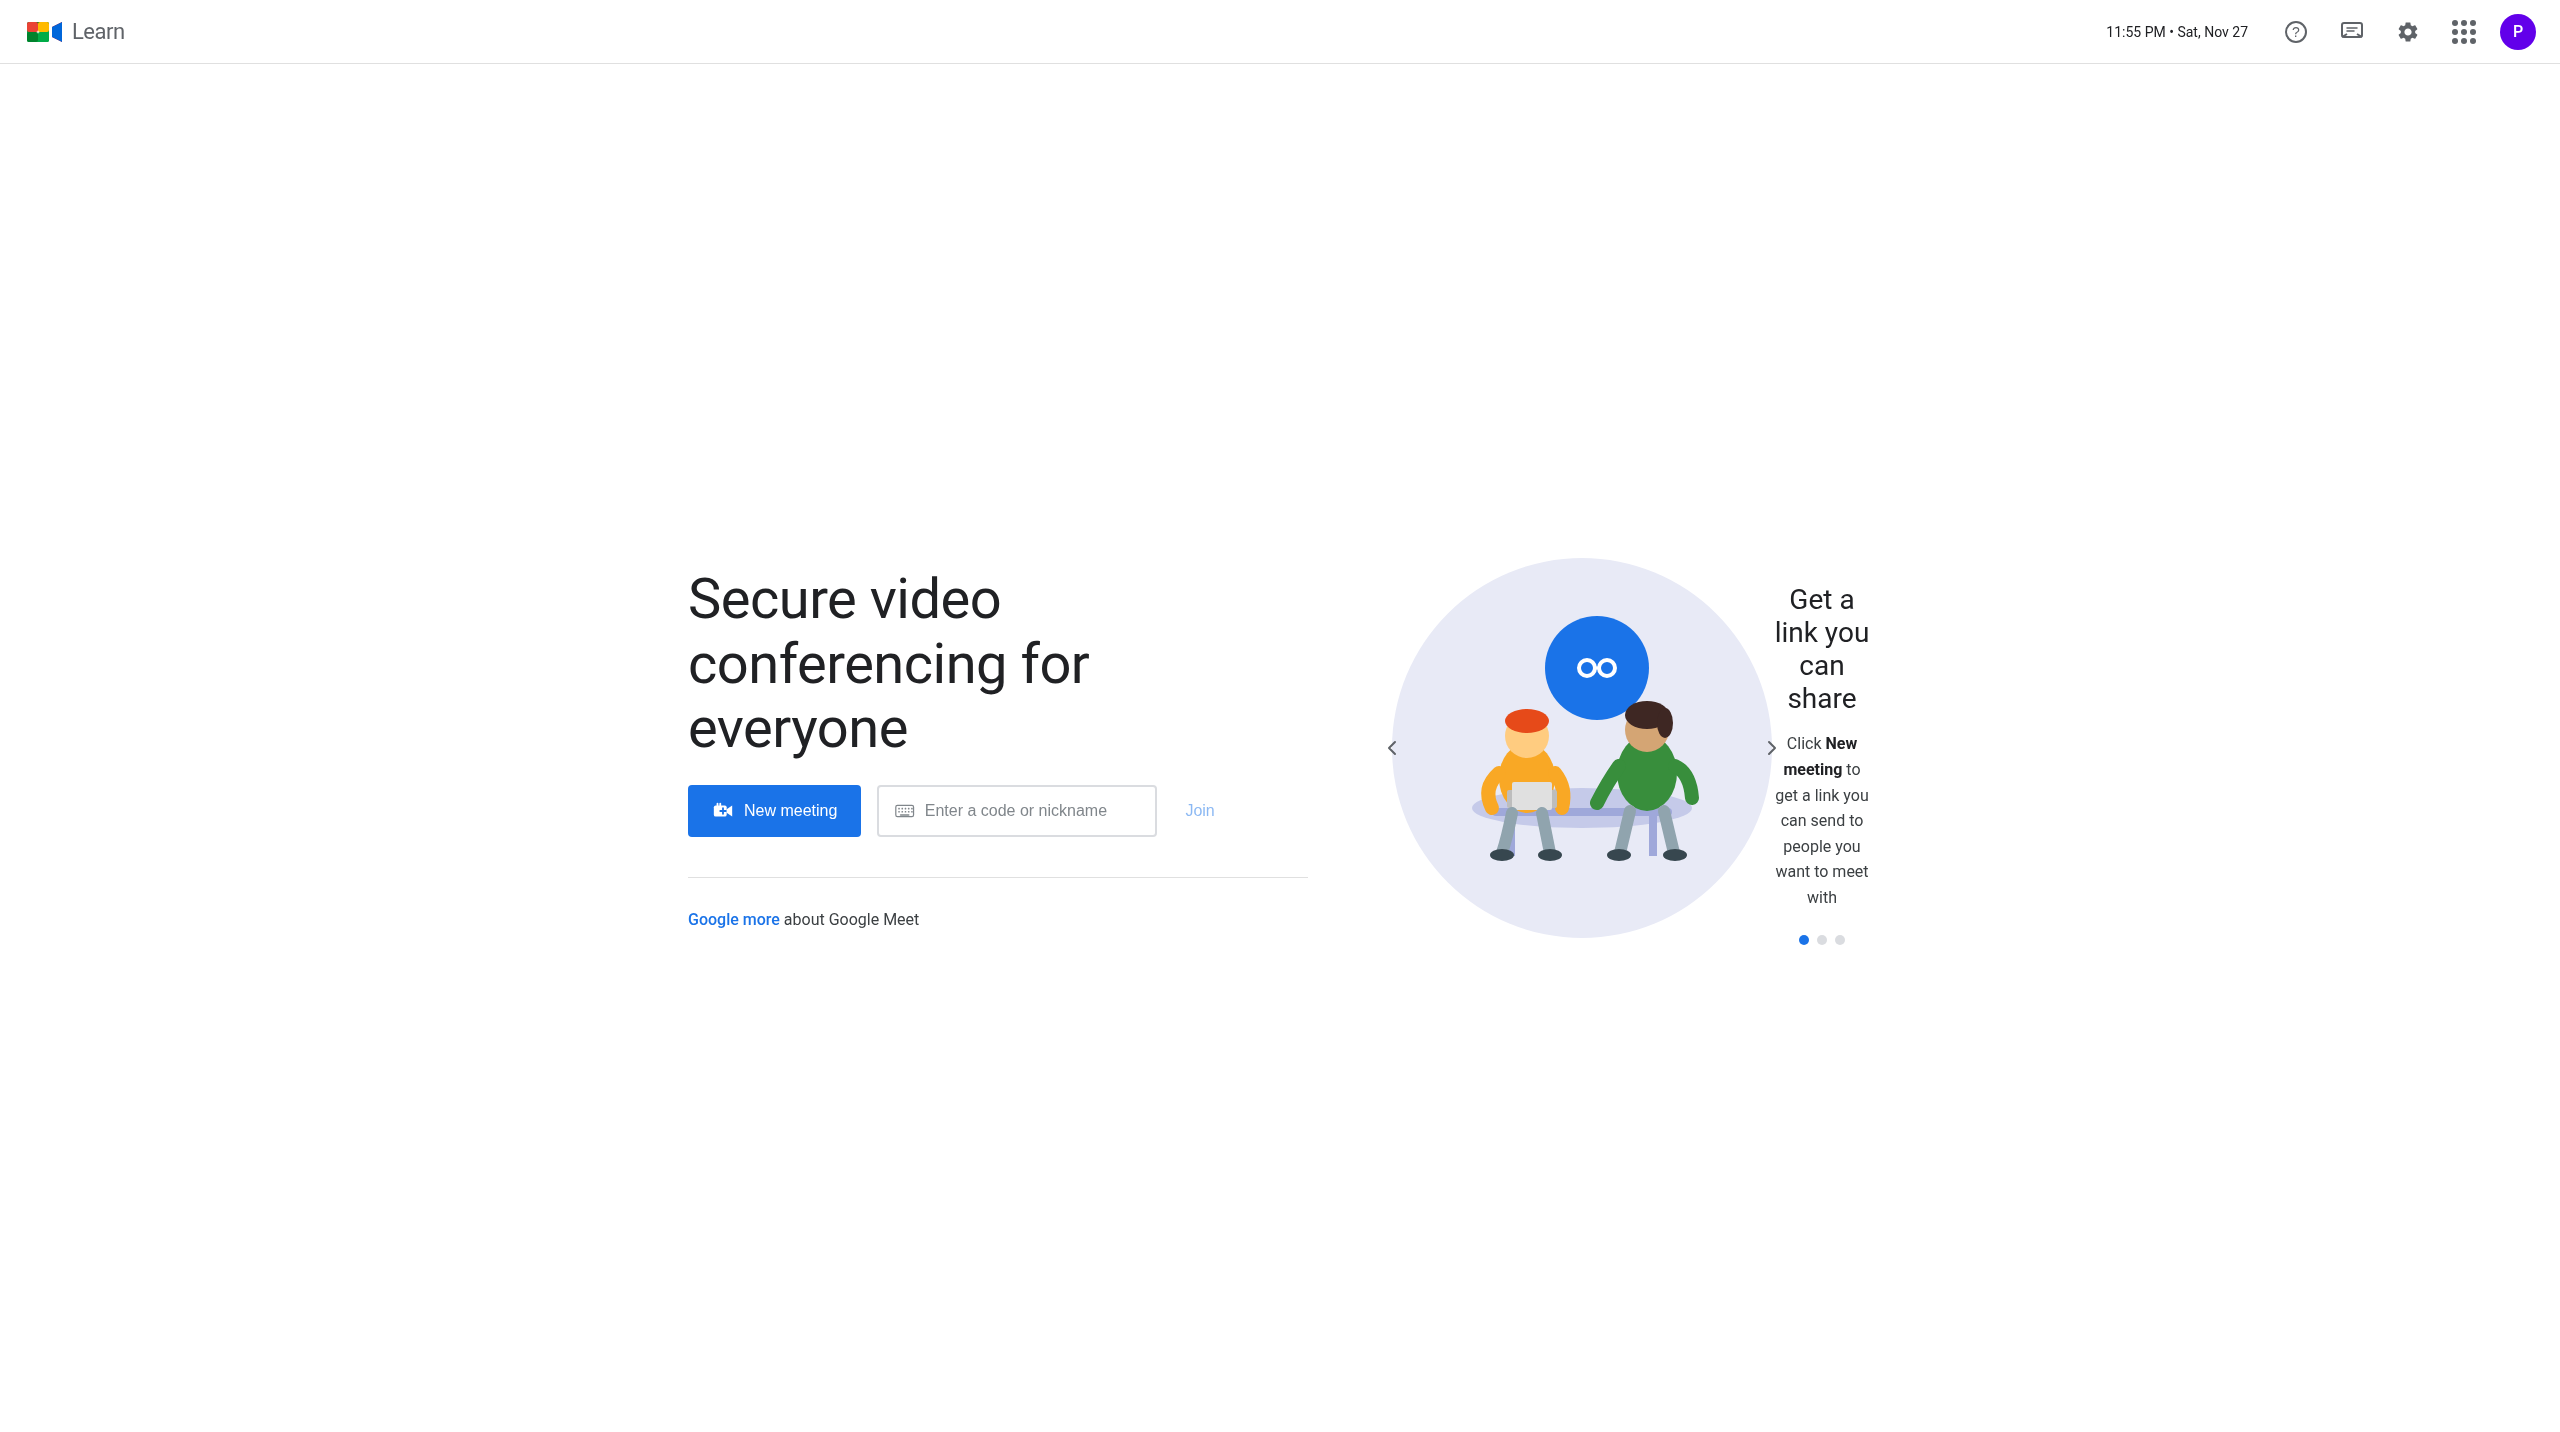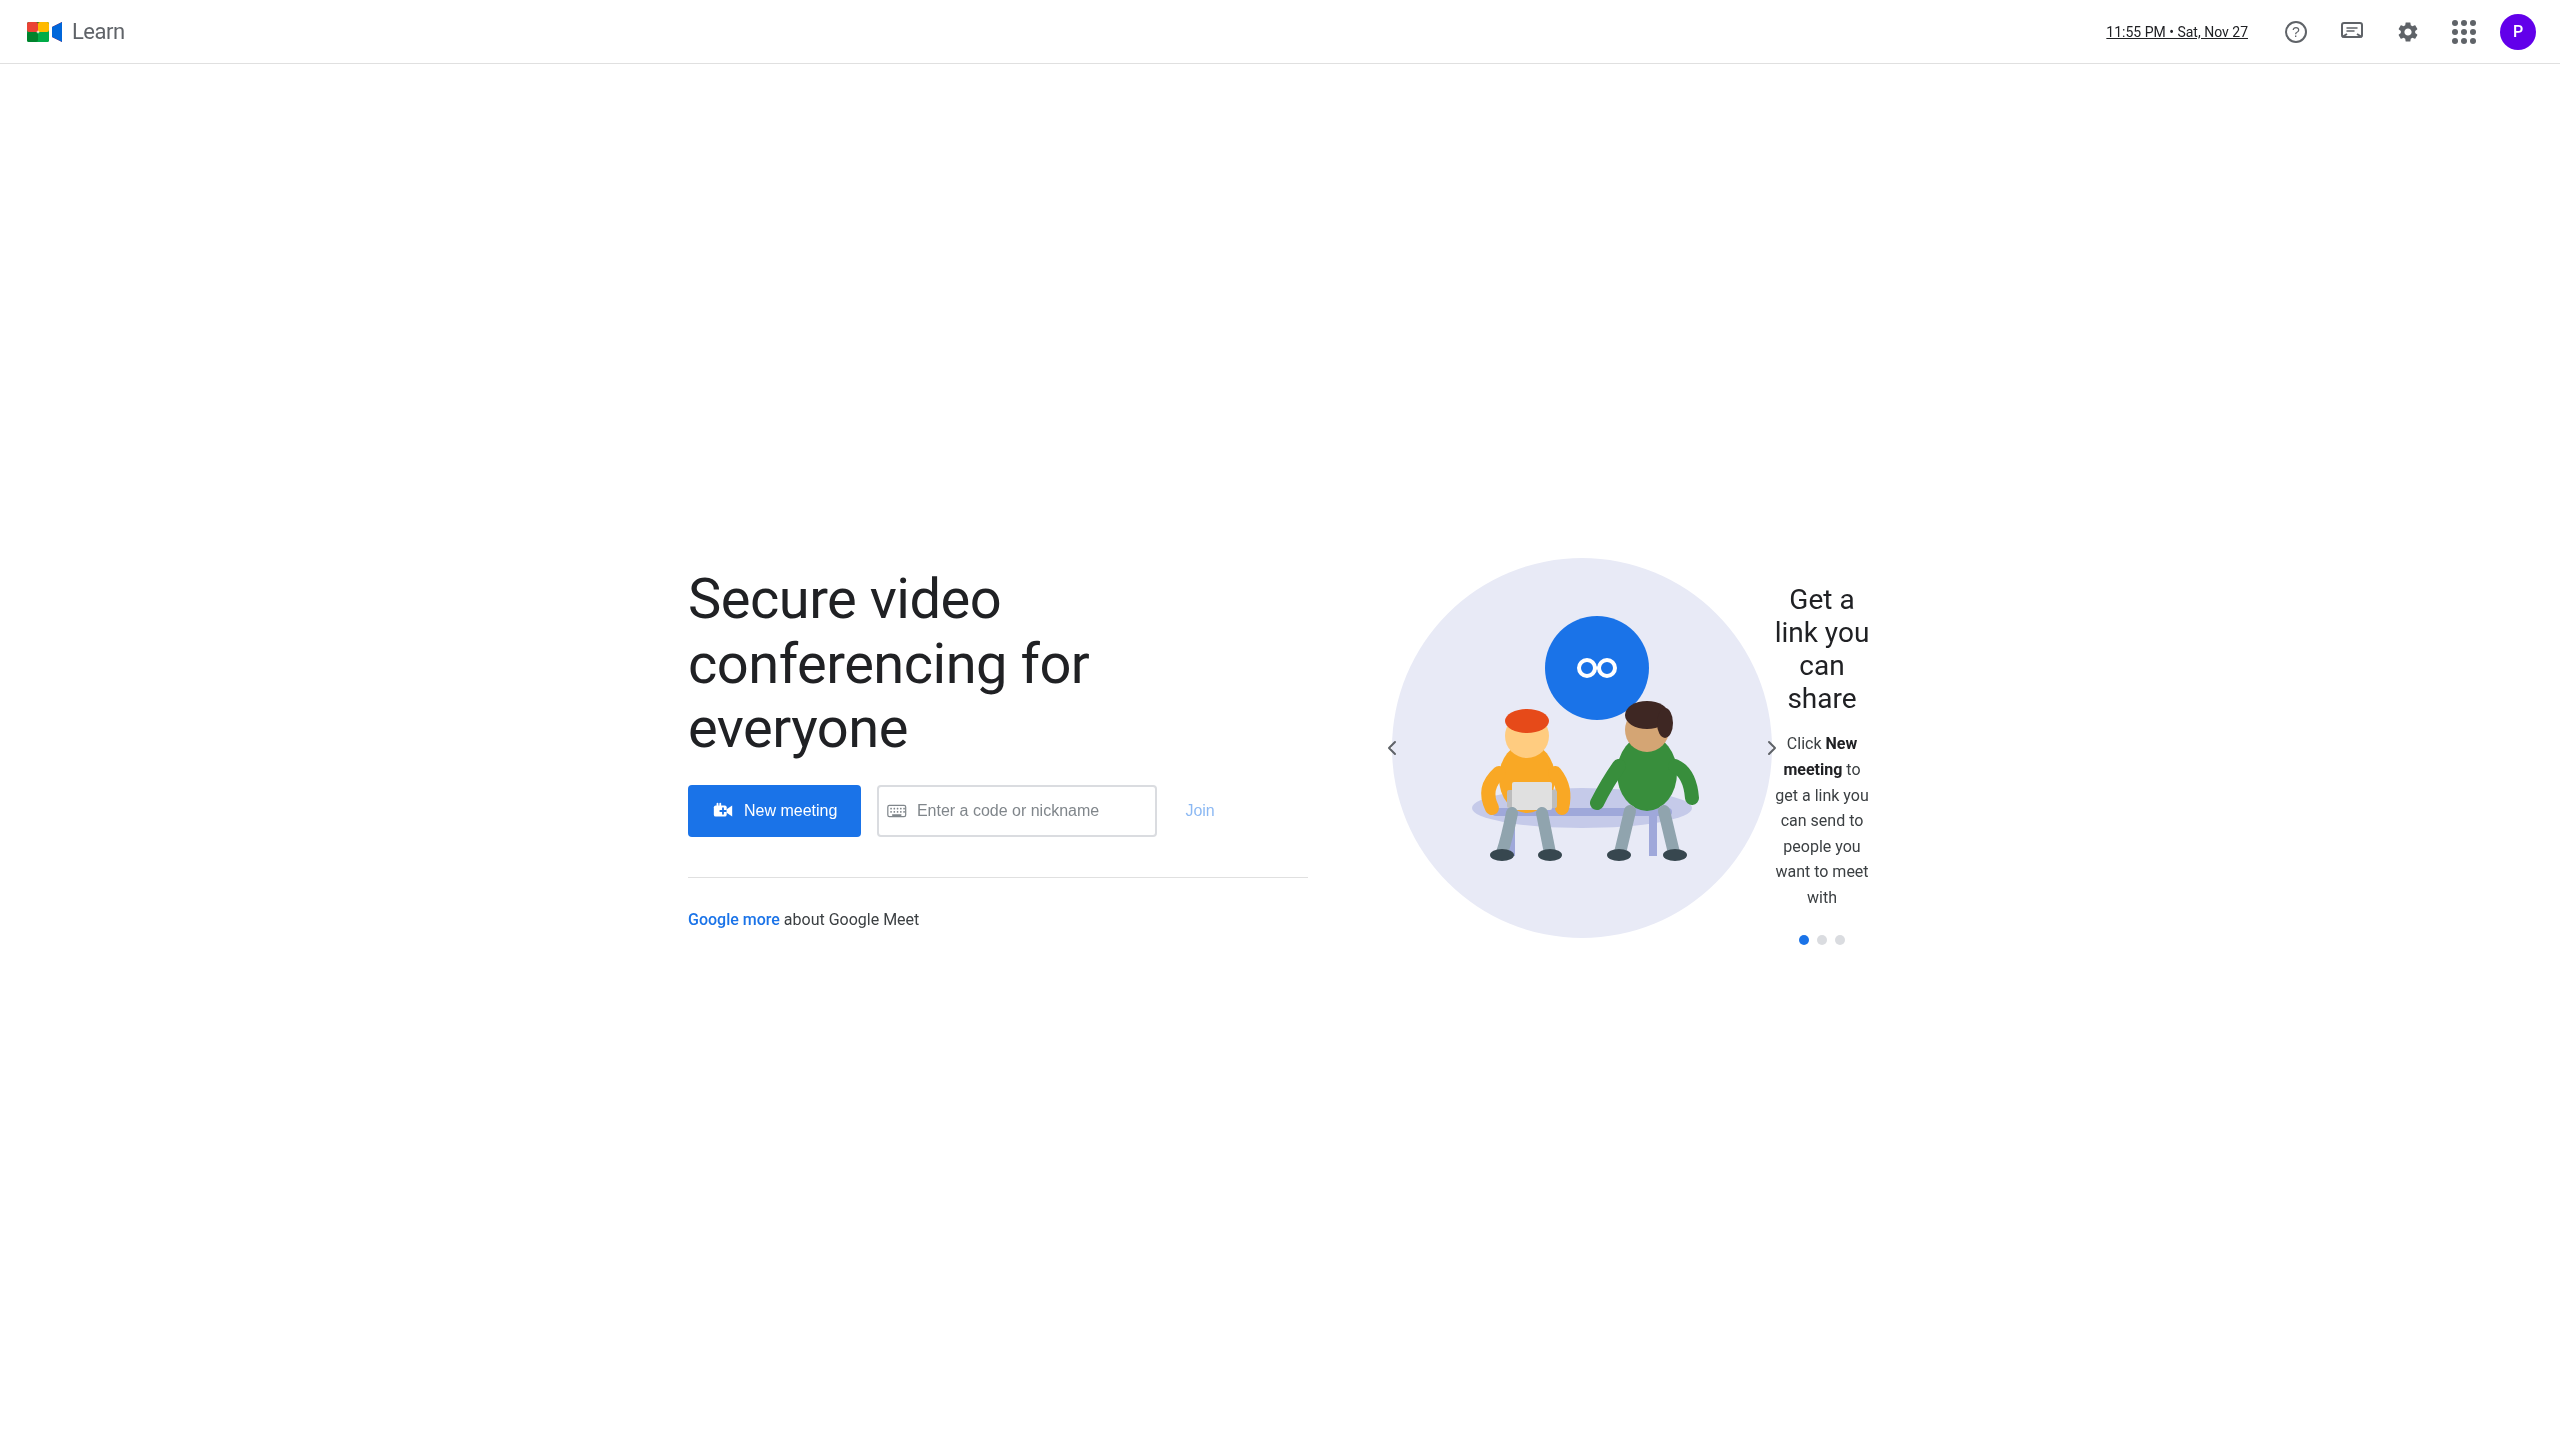--- a/index.html
+++ b/index.html
@@ -37,21 +37,20 @@
     }
     .header-right {
       display: flex;
       align-items: center;
       gap: 8px;
     }
     .header-time {
       font-size: 14px;
       color: #202124;
       margin-right: 16px;
-      text-decoration: underline;
     }
     .header-icon-btn {
       width: 48px;
       height: 48px;
       border-radius: 50%;
       border: none;
       background: transparent;
       cursor: pointer;
       display: flex;
       align-items: center;
@@ -126,21 +125,21 @@
       cursor: pointer;
       white-space: nowrap;
       transition: background 0.2s, box-shadow 0.2s;
     }
     .code-input-container {
       display: flex;
       align-items: center;
       border: 2px solid #dadce0;
       border-radius: 4px;
       height: 52px;
-      padding: 0 8px;
+      padding: 0 16px;
       gap: 10px;
       min-width: 280px;
       background: #fff;
       transition: border-color 0.2s;
     }
     .code-input {
       border: none;
       outline: none;
       font-size: 16px;
       color: #202124;

